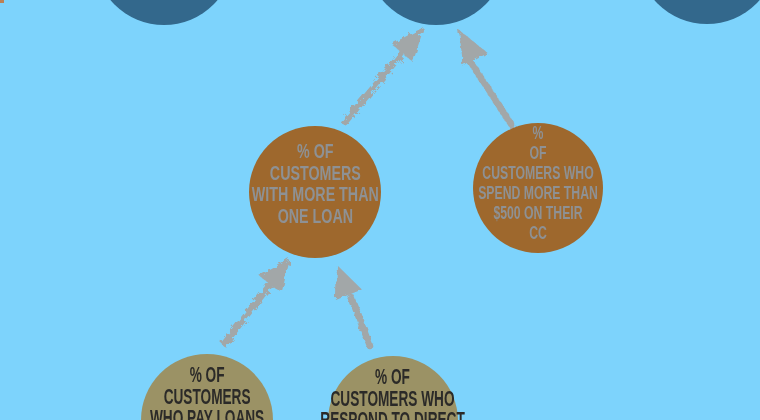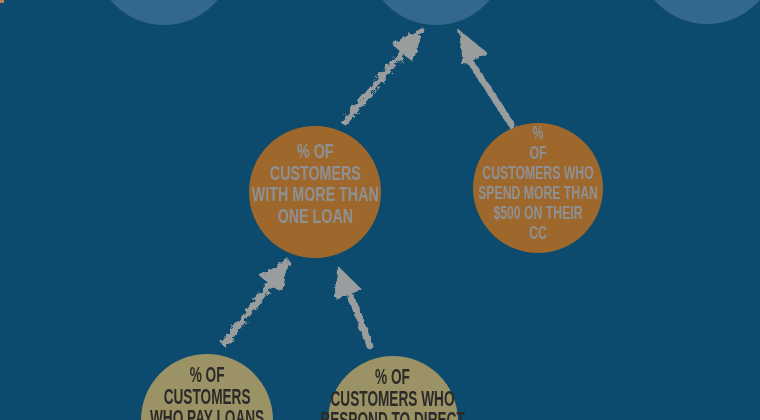--- a/index.html
+++ b/index.html
@@ -1,18 +1,18 @@
 <!DOCTYPE html>
 <html><head>
 <meta charset="utf-8">
 <style>
   html,body { margin:0; padding:0; background:#343231; }
   .canvas {
     position:relative; width:760px; height:420px;
-    background:#0c4a6e; overflow:hidden;
+    background:#7dd3fc; overflow:hidden;
     font-family:"Liberation Sans","DejaVu Sans",sans-serif;
   }
   .node { position:absolute; border-radius:50%; display:flex; align-items:center; justify-content:center; }
   .node--blue   { background:#33688c; }
   .node--orange { background:#9e682d; }
   .node--olive  { background:#9b9265; }
   .label {
     font-weight:bold; text-align:center; white-space:nowrap;
     transform:scaleX(0.66);
   }

